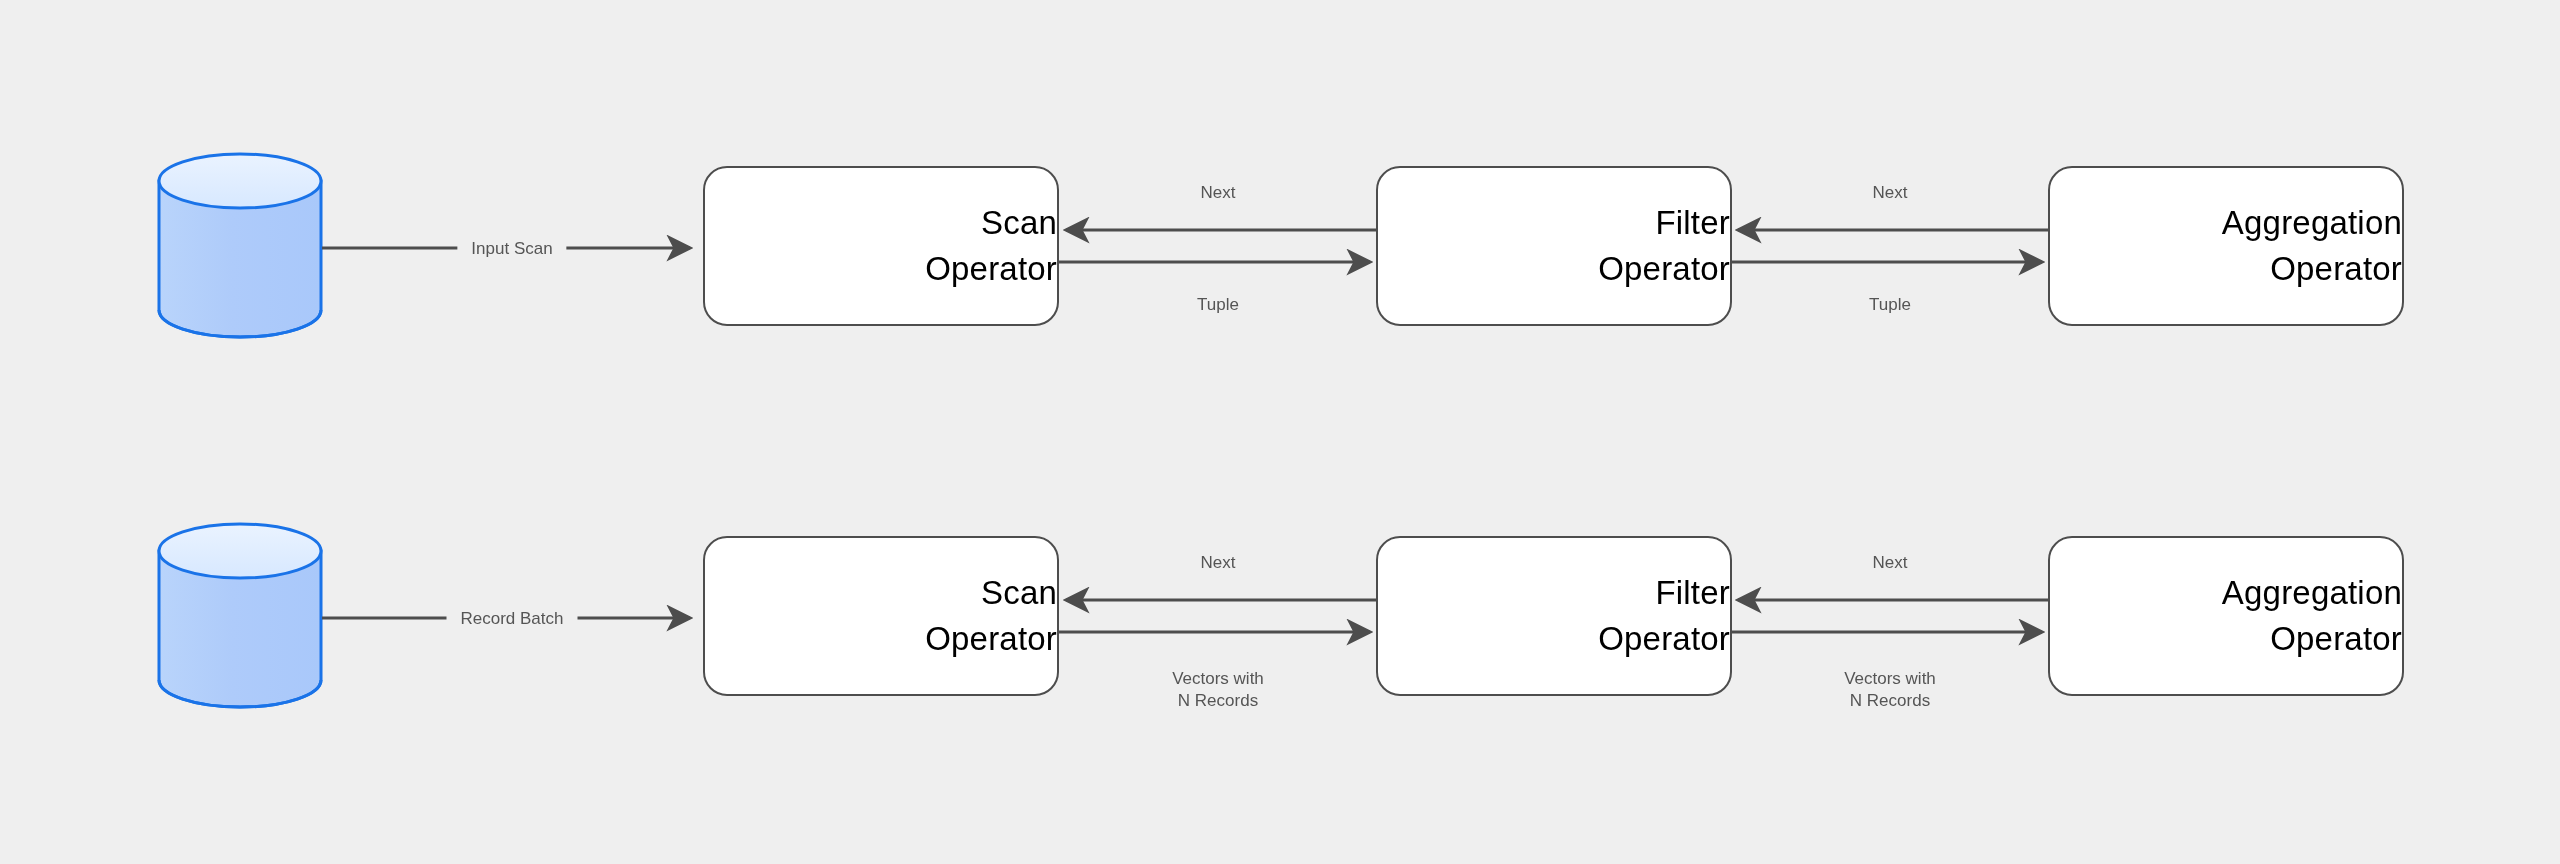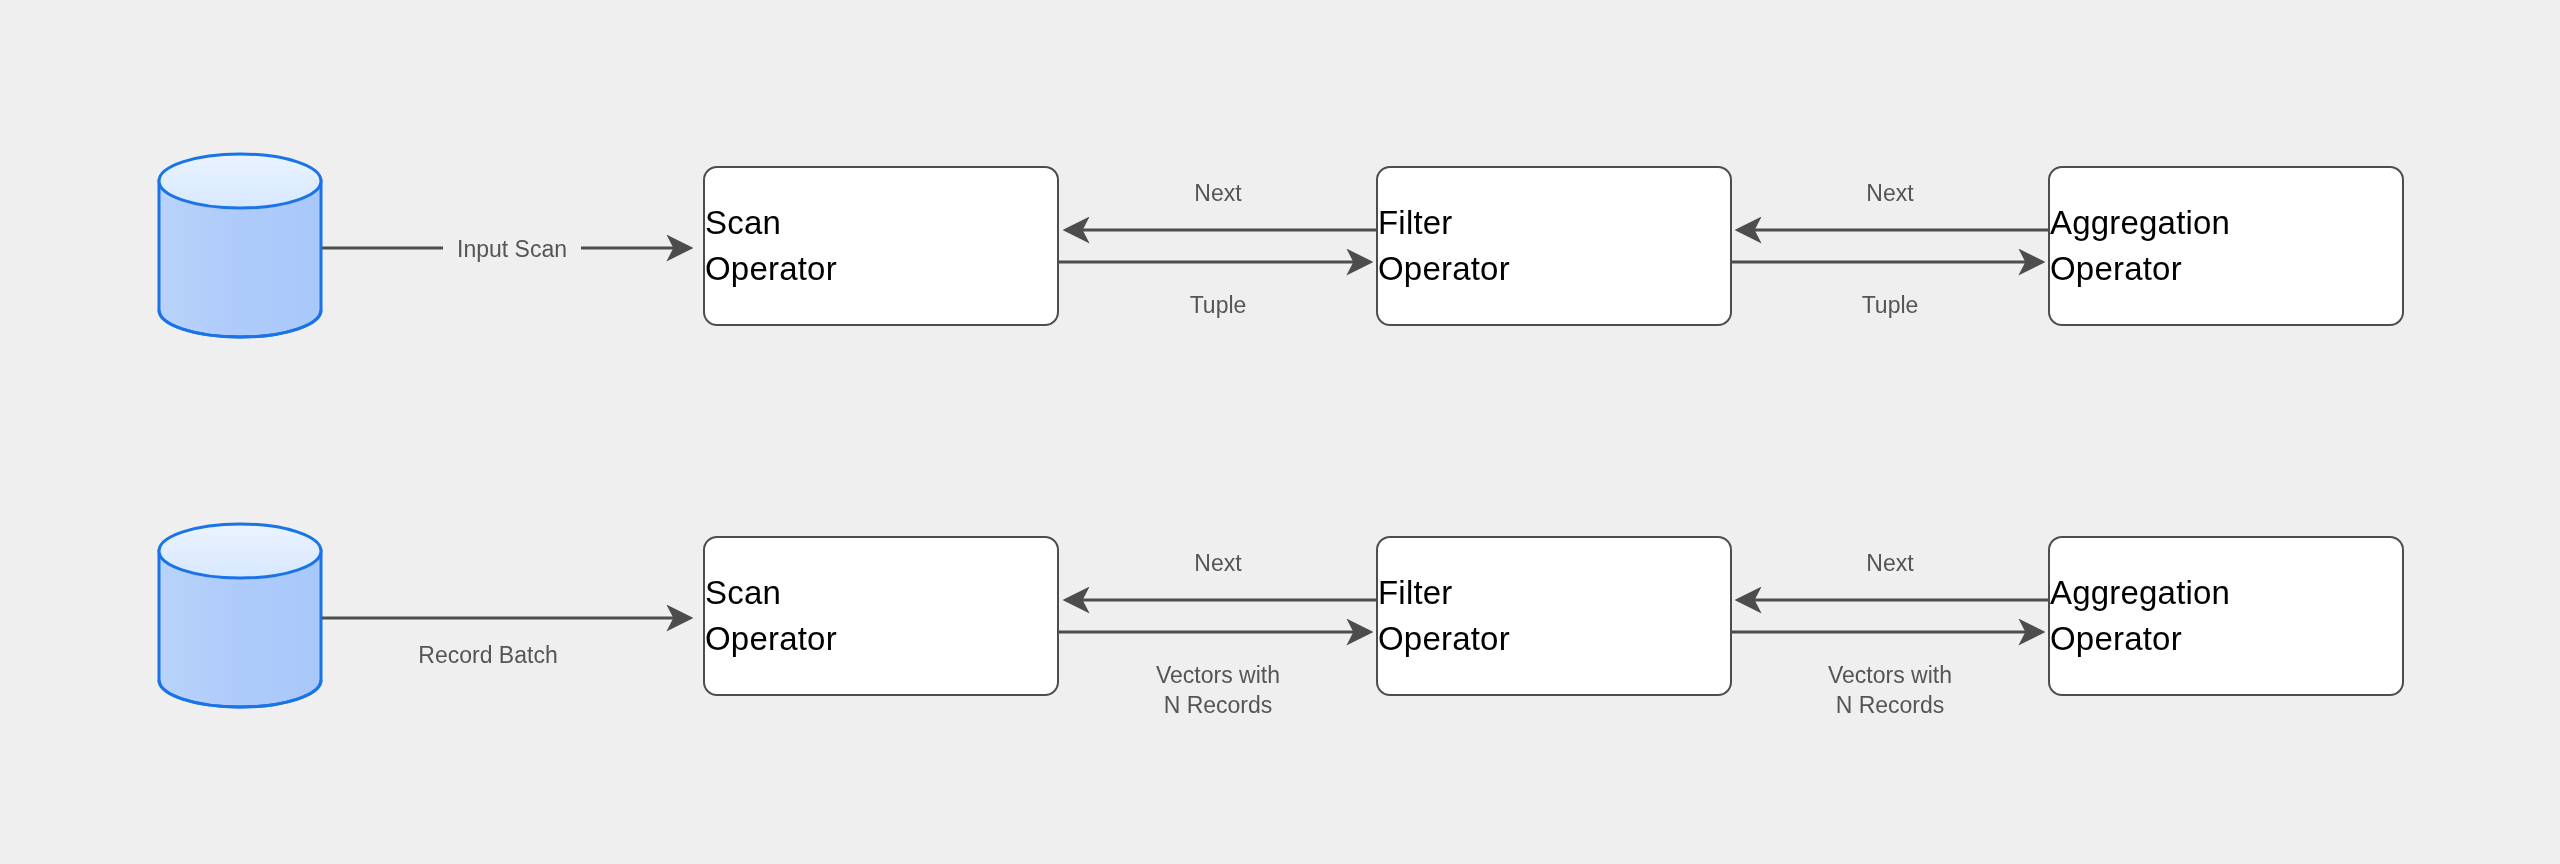--- a/index.html
+++ b/index.html
@@ -23,39 +23,39 @@
     left: 0;
     top: 0;
     width: 2560px;
     height: 864px;
   }
   .op-box {
     position: absolute;
     box-sizing: border-box;
     background: #ffffff;
     border: 2px solid #4d4d4d;
-    border-radius: 14px;
+    border-radius: 24px;
     display: flex;
     flex-direction: column;
-    align-items: flex-start;
+    align-items: flex-end;
     justify-content: center;
     color: #000000;
     font-size: 33px;
     line-height: 1.38;
     letter-spacing: 0.2px;
     font-family: "Liberation Sans", sans-serif;
   }
   .op-box .op-line {
     display: block;
     white-space: nowrap;
   }
   .edge-label {
     position: absolute;
     color: #555555;
-    font-size: 23px;
+    font-size: 17px;
     line-height: 1.32;
     font-family: "Liberation Sans", sans-serif;
     text-align: center;
     white-space: nowrap;
     transform: translate(-50%, -50%);
     pointer-events: none;
   }
   .edge-label.inline-gap {
     background: #efefef;
     padding: 0 14px;
@@ -146,21 +146,21 @@
   </div>
 
   <div class="edge-label inline-gap" style="left:512px; top:249px;">Input Scan</div>
 
   <div class="edge-label" style="left:1218px; top:193px;">Next</div>
   <div class="edge-label" style="left:1218px; top:305px;">Tuple</div>
 
   <div class="edge-label" style="left:1890px; top:193px;">Next</div>
   <div class="edge-label" style="left:1890px; top:305px;">Tuple</div>
 
-  <div class="edge-label inline-gap" style="left:488px; top:619px;margin-top:36px;">Record Batch</div>
+  <div class="edge-label inline-gap" style="left:512px; top:619px;">Record Batch</div>
 
   <div class="edge-label" style="left:1218px; top:563px;">Next</div>
   <div class="edge-label" style="left:1218px; top:690px;">
     <span class="lbl-line">Vectors with</span>
     <span class="lbl-line">N Records</span>
   </div>
 
   <div class="edge-label" style="left:1890px; top:563px;">Next</div>
   <div class="edge-label" style="left:1890px; top:690px;">
     <span class="lbl-line">Vectors with</span>

